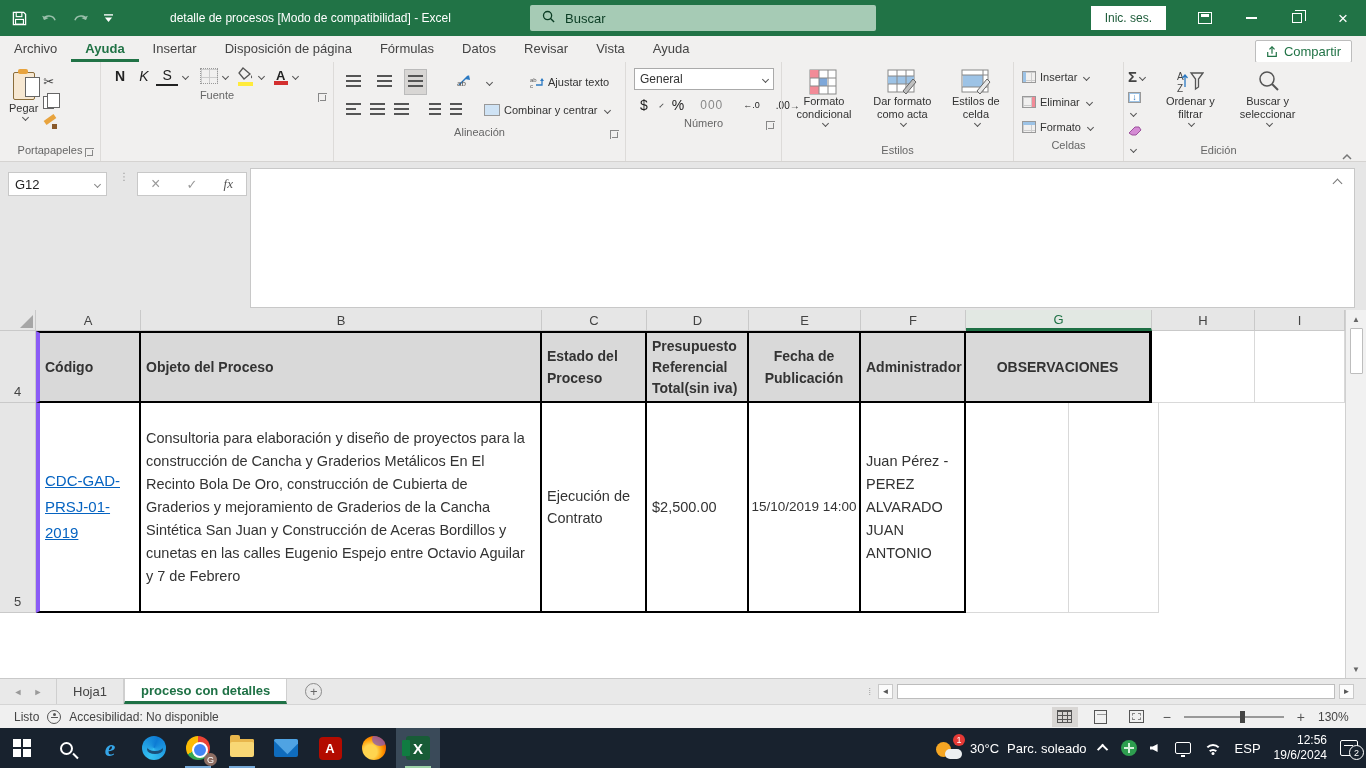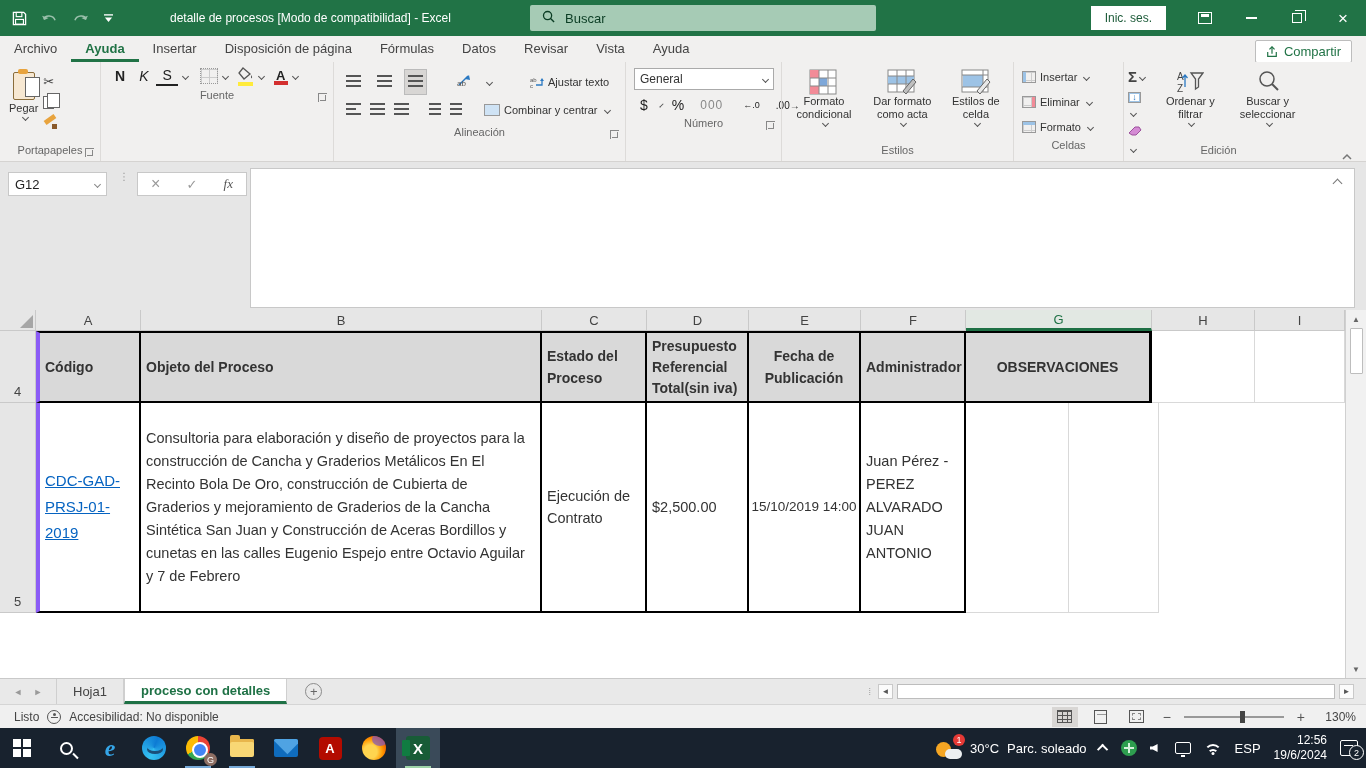--- a/index.html
+++ b/index.html
@@ -122,21 +122,21 @@
   .st-right{margin-left:auto;display:flex;align-items:center;gap:10px;padding-right:10px}
   .viewbtn{width:26px;height:20px;display:flex;align-items:center;justify-content:center;cursor:pointer}
   .viewbtn.pressed{background:#d8d6d4}
   .v-normal{width:15px;height:13px;border:1px solid #555;background:linear-gradient(#555 0 1px,transparent 1px) 0 4px/100% 4px,linear-gradient(90deg,#555 0 1px,transparent 1px) 4px 0/5px 100%}
   .v-page{width:13px;height:14px;border:1px solid #555;background:linear-gradient(#999 0 1px,transparent 1px) 2px 3px/9px 3px no-repeat}
   .v-break{width:15px;height:13px;border:1px solid #555;position:relative}
   .v-break:before{content:"";position:absolute;left:2px;top:2px;right:2px;bottom:2px;border:1px dashed #888}
   .zoomline{width:100px;height:2px;background:#999;position:relative;cursor:pointer}
   .zoomthumb{position:absolute;left:56px;top:-5px;width:5px;height:12px;background:#444;cursor:grab}
   .zoomsign{font-size:14px;color:#555;cursor:pointer;padding:0 3px}
-  .zoomlvl{width:38px;text-align:right;cursor:pointer}
+  .zoomlvl{width:38px;text-align:left;cursor:pointer}
 
   
   .taskbar{left:0;top:728px;width:1366px;height:40px;background:#18222e;display:flex;align-items:stretch;color:#fff}
   .tk{width:44px;display:flex;align-items:center;justify-content:center;position:relative;cursor:pointer}
   .tk.open:after{content:"";position:absolute;bottom:0;left:9px;width:26px;height:2.5px;background:#76a9d8}
   .tk.activewin{background:#3a4a59}
   .tk.activewin:after{background:#9fd4a8}
   .win-logo{display:grid;grid-template-columns:8px 8px;grid-template-rows:8px 8px;gap:1.5px}
   .win-logo i{background:#fff}
   .ico-searchw{width:13px;height:13px;border:2px solid #fff;border-radius:50%;position:relative}

